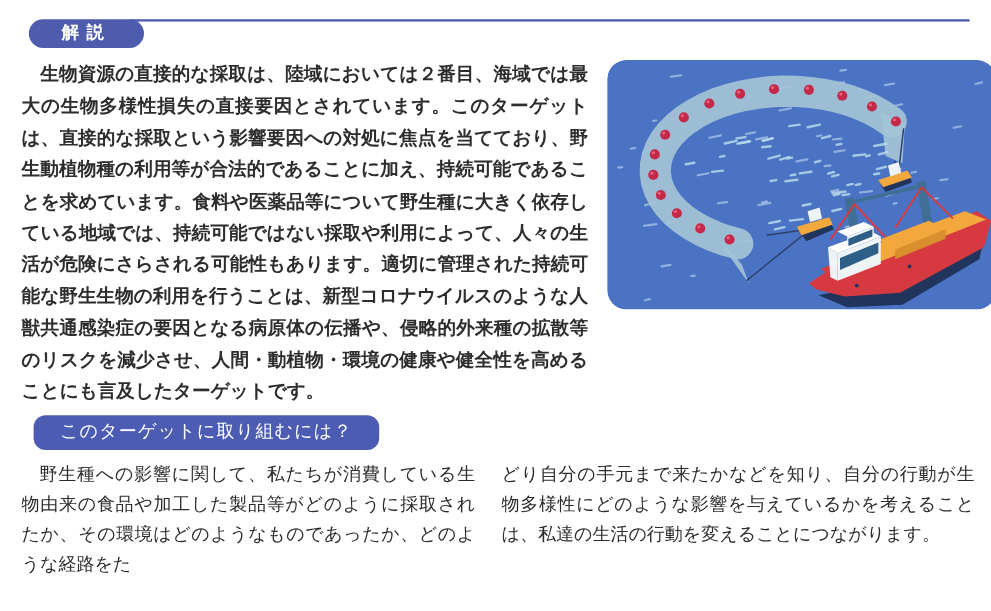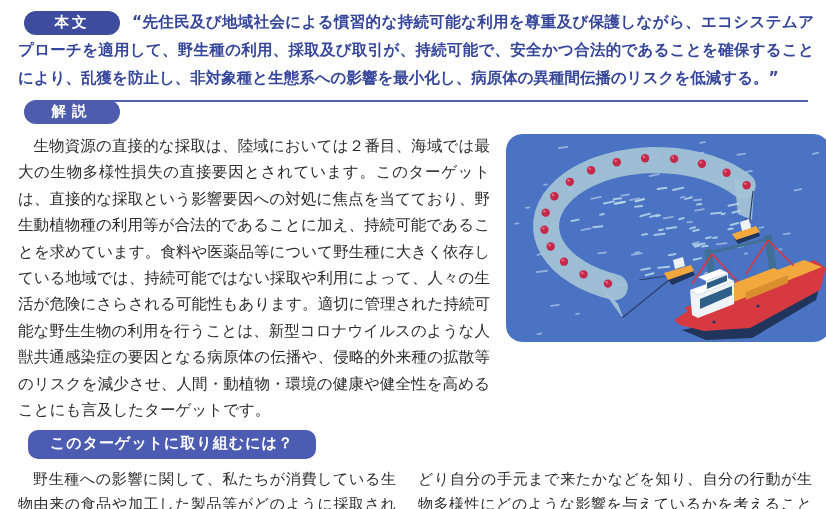--- a/index.html
+++ b/index.html
@@ -65,20 +65,21 @@
     background:var(--divider,#5060ae);
     margin-left:-12px;
     margin-right:18px;
     z-index:1;
   }
   
   .main-row{
     display:flex;
     margin-top:9px;
     gap:16px;
+    font-weight:bold;
   }
   .body-text{
     width:472px;
     flex:none;
     margin:0;
     font-size:15.5px;
     line-height:26.4px;
     text-indent:1em;
     color:var(--body_text,#2d2d2d);
     text-align:justify;
@@ -89,21 +90,21 @@
     margin-top:1px;
     border-radius:16px;
     display:block;
   }
   
   .banner{
     display:inline-block;
     margin:7px 0 0 10px;
     background:var(--banner_bg,#4c5cb2);
     color:var(--banner_text,#fff);
-    font-weight:700;
+    font-weight:400;
     font-size:15px;
     letter-spacing:1px;
     padding:4px 22px 6px;
     border-radius:10px;
   }
   
   .columns{
     display:flex;
     gap:22px;
     margin-top:8px;
@@ -117,24 +118,20 @@
     text-align:justify;
   }
   .col-left{width:378px;flex:none;text-indent:1em;}
   .col-right{flex:1;}
 </style>
 </head>
 <body>
 
 <div class="page">
 
-  <div class="quote-block">
-    <span class="pill pill-dark">本文</span>
-    <span class="quote">“先住民及び地域社会による慣習的な持続可能な利用を尊重及び保護しながら、エコシステムアプローチを適用して、野生種の利用、採取及び取引が、持続可能で、安全かつ合法的であることを確保することにより、乱獲を防止し、非対象種と生態系への影響を最小化し、病原体の異種間伝播のリスクを低減する。”</span>
-  </div>
 
   <div class="section-header">
     <span class="pill pill-mid">解説</span>
     <span class="divider-line"></span>
   </div>
 
   <div class="main-row">
     <p class="body-text">生物資源の直接的な採取は、陸域においては２番目、海域では最大の生物多様性損失の直接要因とされています。このターゲットは、直接的な採取という影響要因への対処に焦点を当てており、野生動植物種の利用等が合法的であることに加え、持続可能であることを求めています。食料や医薬品等について野生種に大きく依存している地域では、持続可能ではない採取や利用によって、人々の生活が危険にさらされる可能性もあります。適切に管理された持続可能な野生生物の利用を行うことは、新型コロナウイルスのような人獣共通感染症の要因となる病原体の伝播や、侵略的外来種の拡散等のリスクを減少させ、人間・動植物・環境の健康や健全性を高めることにも言及したターゲットです。</p>
     <svg id="illustration" class="illustration" viewBox="0 0 324 208" role="img">
         <rect x="0" y="0" width="324" height="208" rx="16" fill="#4a73c4"></rect>

